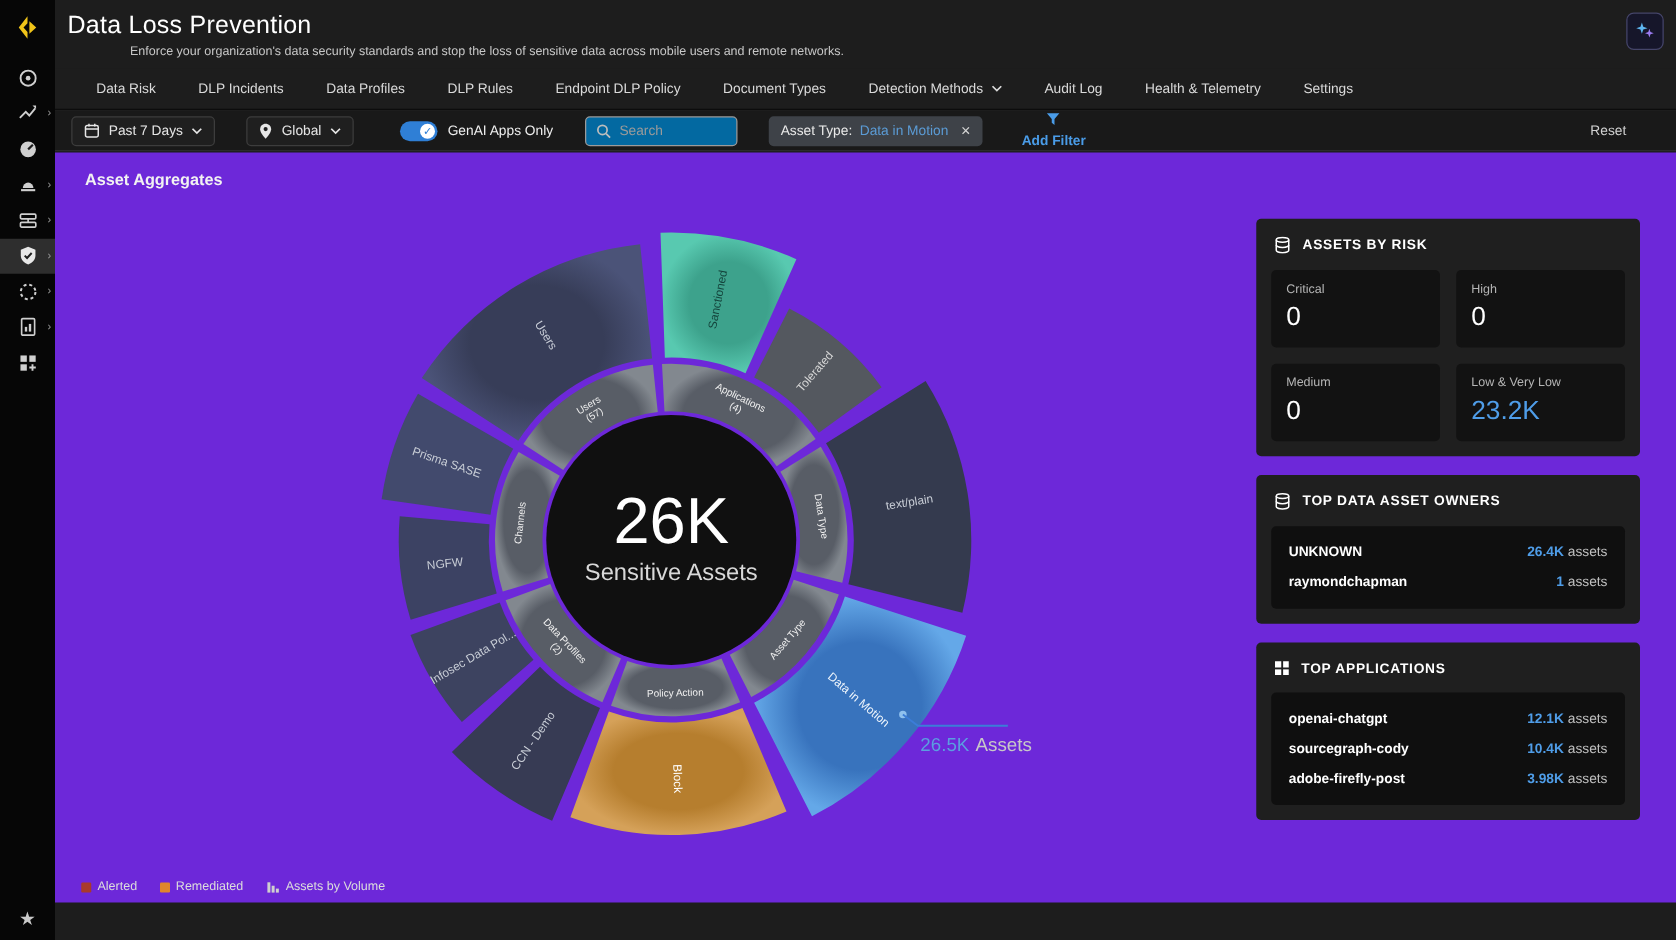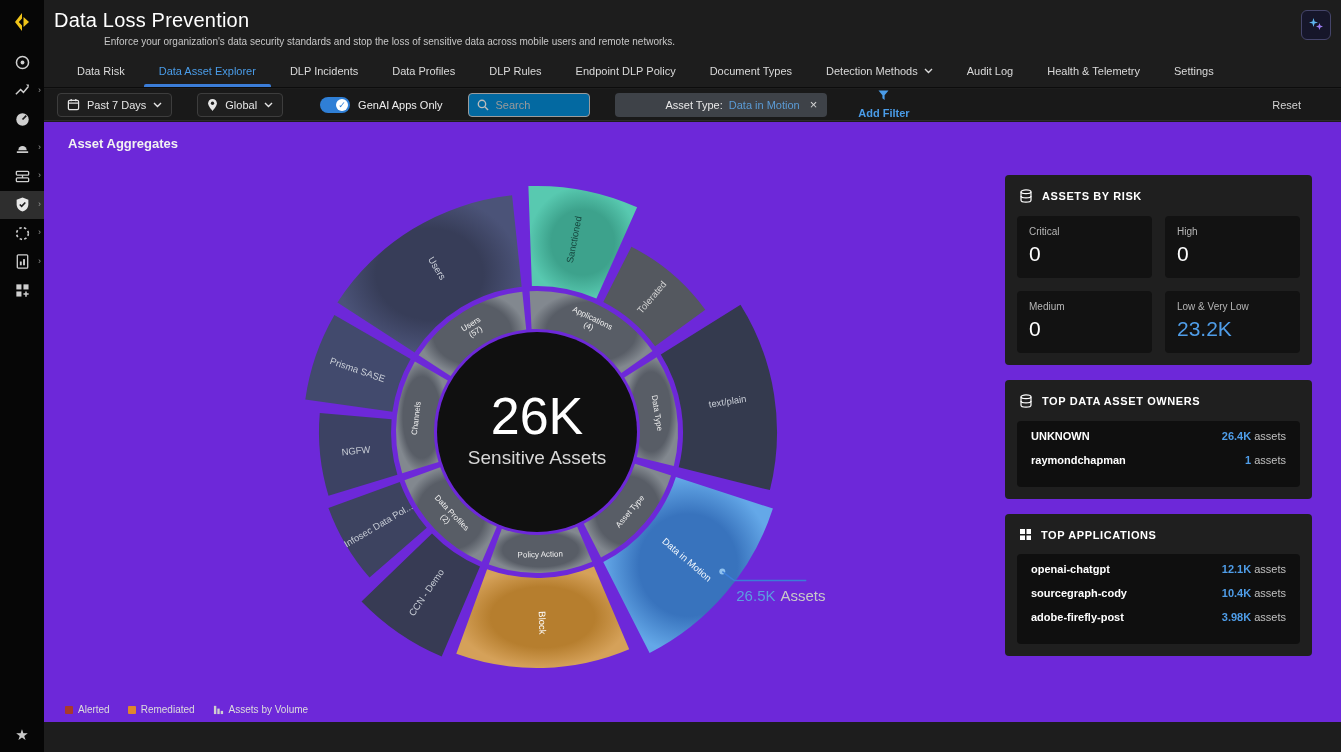--- a/index.html
+++ b/index.html
@@ -32,21 +32,21 @@
   
   .filterbar{position:absolute;left:44px;top:89px;right:0;height:32px;background:#191919;border-bottom:1px solid #2c2c2c;display:flex;align-items:center;padding-left:13px;gap:25px;}
   .fbtn{display:flex;align-items:center;gap:7px;background:#1f1f1f;border:1px solid #3d3d3d;border-radius:4px;height:24px;padding:0 9px;font-size:11px;color:#e6e6e6;cursor:pointer;white-space:nowrap;}
   .toggle-wrap{display:flex;align-items:center;gap:8px;margin-left:12px;font-size:11px;color:#eee;}
   .toggle{width:30px;height:16px;border-radius:9px;background:#2f7fd6;position:relative;cursor:pointer;}
   .toggle .knob{position:absolute;right:2px;top:2px;width:12px;height:12px;border-radius:50%;background:#fff;color:#2f7fd6;font-size:9px;line-height:12px;text-align:center;}
   .search{display:flex;align-items:center;gap:7px;background:#0369a1;border:1px solid #9b9b9b;border-radius:4px;height:24px;width:122px;padding:0 8px;}
   .search input{background:transparent;border:none;outline:none;color:#cfcfcf;font-size:11px;width:80px;font-family:inherit;}
   .search input::placeholder{color:#9a9a9a;}
   .chip{display:flex;align-items:center;gap:6px;background:#3e4248;border-radius:4px;height:24px;padding:0 10px;font-size:11px;cursor:pointer;}
-  .chip .field{color:#e9e9e9;margin-left:41px;}
+  .chip .field{color:#e9e9e9;}
   .chip .value{color:#5b9bd5;}
   .chip .close{color:#d5d5d5;font-size:13px;margin-left:4px;cursor:pointer;}
   .addfilter{display:flex;align-items:center;gap:6px;color:#4a9ce8;font-size:11px;font-weight:700;cursor:pointer;margin-left:6px;flex-direction:column;}
   .reset{margin-left:auto;margin-right:40px;font-size:11px;color:#d2d2d2;cursor:pointer;}
   
   .content{position:absolute;left:44px;top:122px;right:0;height:600px;background:#6d28d9;}
   .section-title{position:absolute;left:24px;top:14px;font-size:13px;font-weight:700;color:#f2f2f2;}
   .chart-svg{position:absolute;left:0;top:0;width:960px;height:600px;}
   .legend{position:absolute;left:21px;bottom:7px;display:flex;gap:18px;align-items:center;font-size:10px;color:#dcdcdc;}
   .legend .item{display:flex;align-items:center;gap:5px;cursor:pointer;}
@@ -54,21 +54,21 @@
   
   .cards{position:absolute;right:29px;top:53px;width:307px;display:flex;flex-direction:column;gap:15px;z-index:10;}
   .card{background:#1f1f1f;border-radius:4px;padding:12px;}
   .card-h{display:flex;align-items:center;gap:9px;font-size:11px;font-weight:700;letter-spacing:.6px;color:#fff;margin:2px 2px 13px 2px;}
   .tiles{display:grid;grid-template-columns:1fr 1fr;gap:13px;}
   .tile{background:#121212;border-radius:4px;height:62px;padding:10px 12px;}
   .tile .lbl{font-size:10px;color:#b5b5b5;}
   .tile .val{font-size:21px;color:#fff;margin-top:5px;}
   .tile .val.hl{color:#4f9de8;}
   .panel{background:#0f0f0f;border-radius:4px;padding:9px 14px;}
-  .lrow{display:flex;justify-content:space-between;align-items:flex-start;height:24px;font-size:11px;cursor:pointer;}
+  .lrow{display:flex;justify-content:space-between;align-items:center;height:24px;font-size:11px;cursor:pointer;}
   .lrow .nm{color:#fff;font-weight:700;}
   .lrow .vl{color:#c0c0c0;}
   .lrow .vl b{color:#4f9de8;font-weight:700;}
 </style>
 </head>
 <body>
 
 <div class="sidebar">
   <div class="logo">
     <svg width="28" height="28" viewBox="0 0 28 28">
@@ -152,23 +152,20 @@
     <svg width="18" height="18" viewBox="0 0 18 18">
       <path d="M6.5 2 L7.6 5.4 L11 6.5 L7.6 7.6 L6.5 11 L5.4 7.6 L2 6.5 L5.4 5.4 Z" fill="#5fb6ef"></path>
       <path d="M12.5 7 L13.4 9.6 L16 10.5 L13.4 11.4 L12.5 14 L11.6 11.4 L9 10.5 L11.6 9.6 Z" fill="#9b7bf0"></path>
     </svg>
   </div>
 </div>
 
 <div class="tabs">
   <div class="tab">
       <span>Data Risk</span>
-    </div>
-  <div class="tab active">
-      <span>Data Asset Explorer</span>
     </div>
   <div class="tab">
       <span>DLP Incidents</span>
     </div>
   <div class="tab">
       <span>Data Profiles</span>
     </div>
   <div class="tab">
       <span>DLP Rules</span>
     </div>

